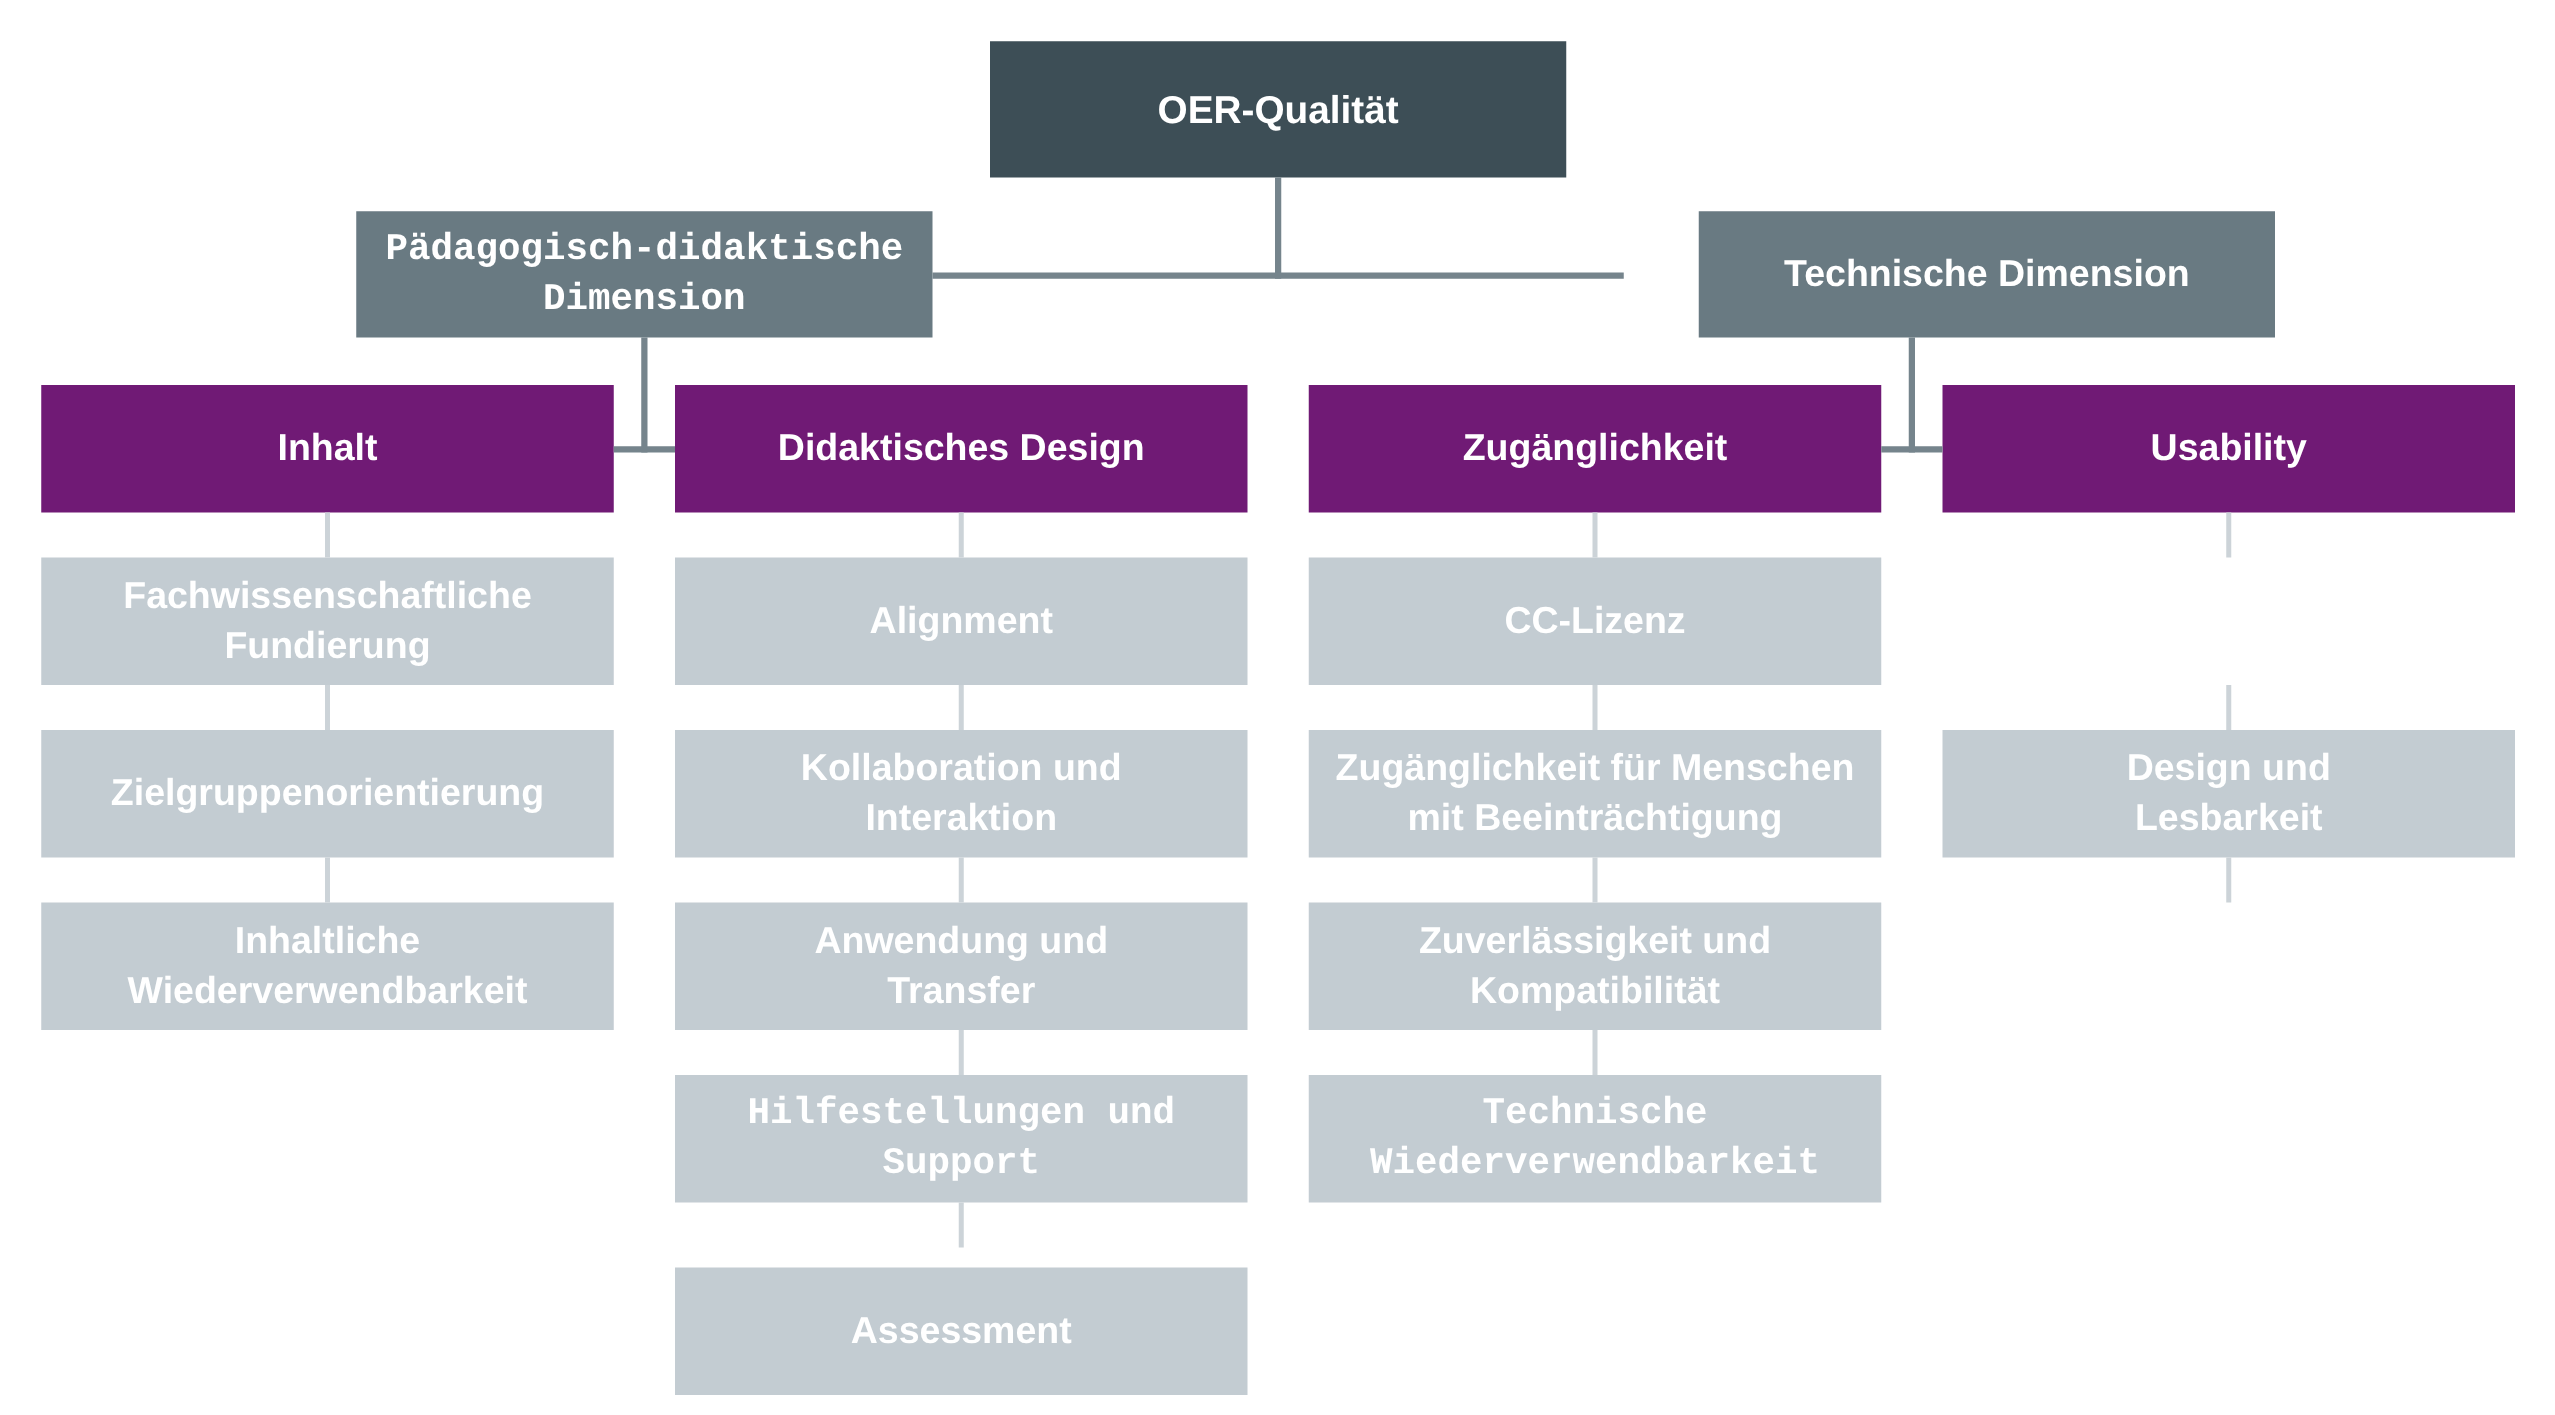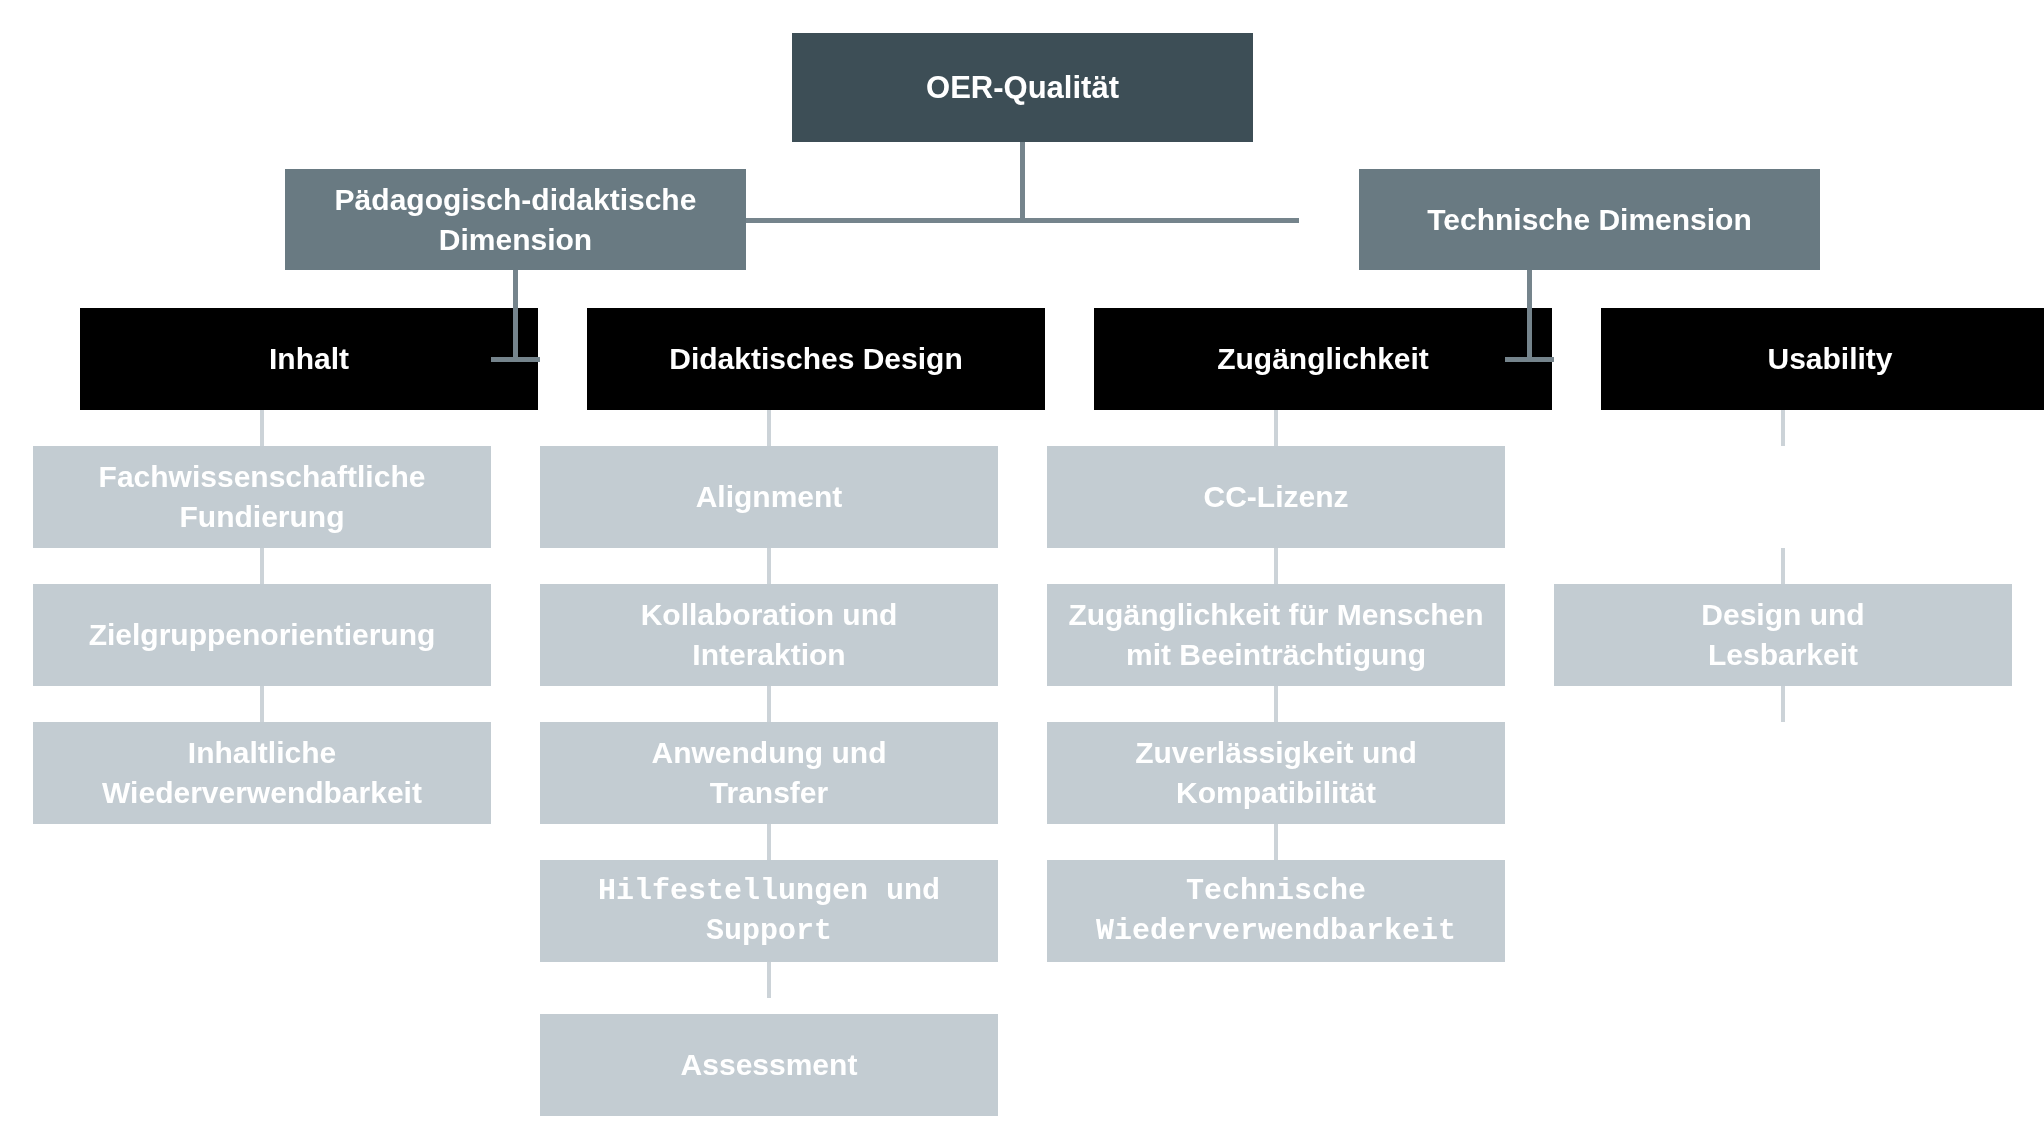--- a/index.html
+++ b/index.html
@@ -17,23 +17,23 @@
     color:#ffffff;
     font-weight:bold;
     font-size:30px;
     line-height:40px;
     white-space:pre-line;
     box-sizing:border-box;
     padding:16px 4px;
   }
   .root{left:792px;top:33px;width:461px;height:109px;background:#3d4e56;font-size:31px;}
   .dim{top:169px;width:461px;height:101px;background:#697a82;}
-  .dim.paed{left:285px;}
+  .dim.paed{left:285px;font-family:Liberation Mono, monospace;}
   .dim.tech{left:1359px;}
-  .cat{top:308px;width:458px;height:102px;background:#000000;margin-left:47px;}
+  .cat{top:308px;width:458px;height:102px;background:#701a75;}
   .item{width:458px;height:102px;background:#c3ccd2;}
   .col1{left:33px;}.col2{left:540px;}.col3{left:1047px;}.col4{left:1554px;}
   .r1{top:446px;}.r2{top:584px;}.r3{top:722px;}.r4{top:860px;font-family:Liberation Mono, monospace;}.r5{top:998px;margin-top:16px;}
   .conn{position:absolute;}
   .conn.dark{background:#75848c;}
   .conn.light{background:#ccd3d8;}
 </style>
 </head>
 <body>
 

